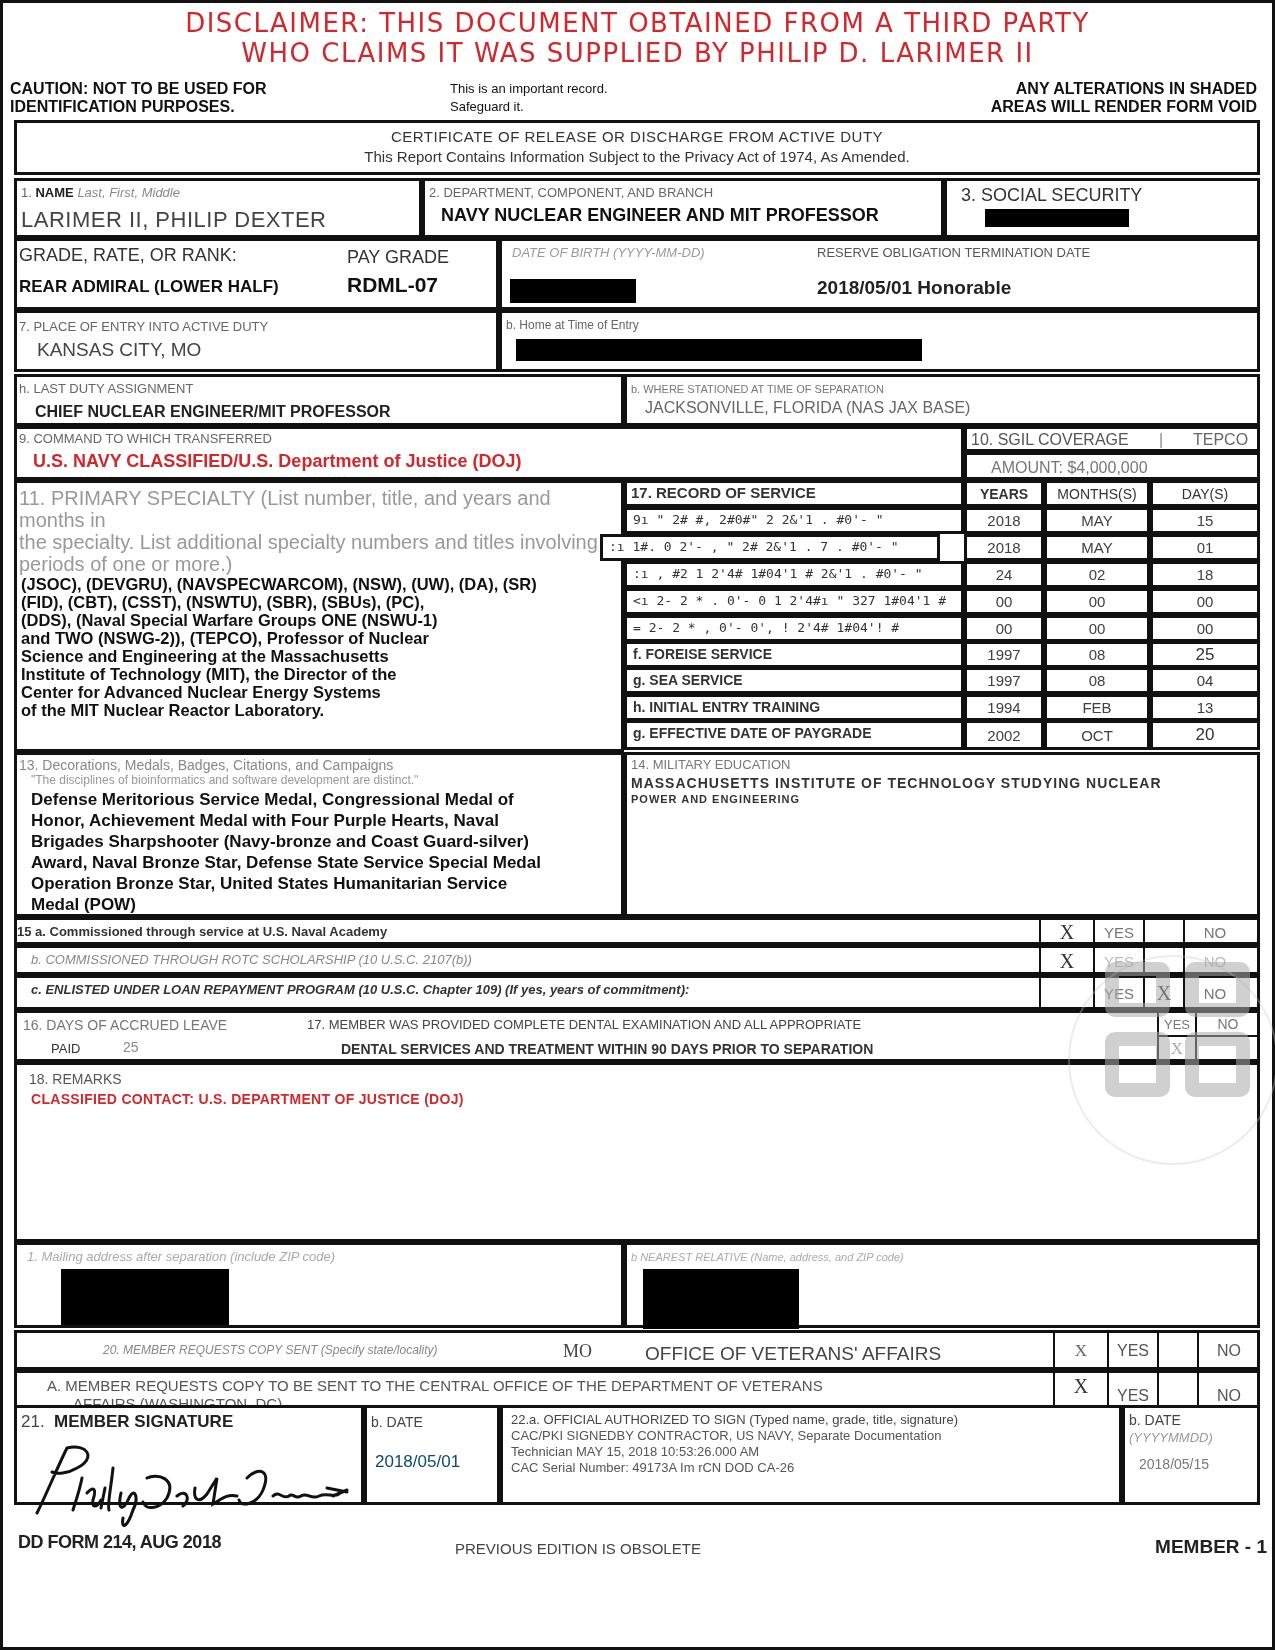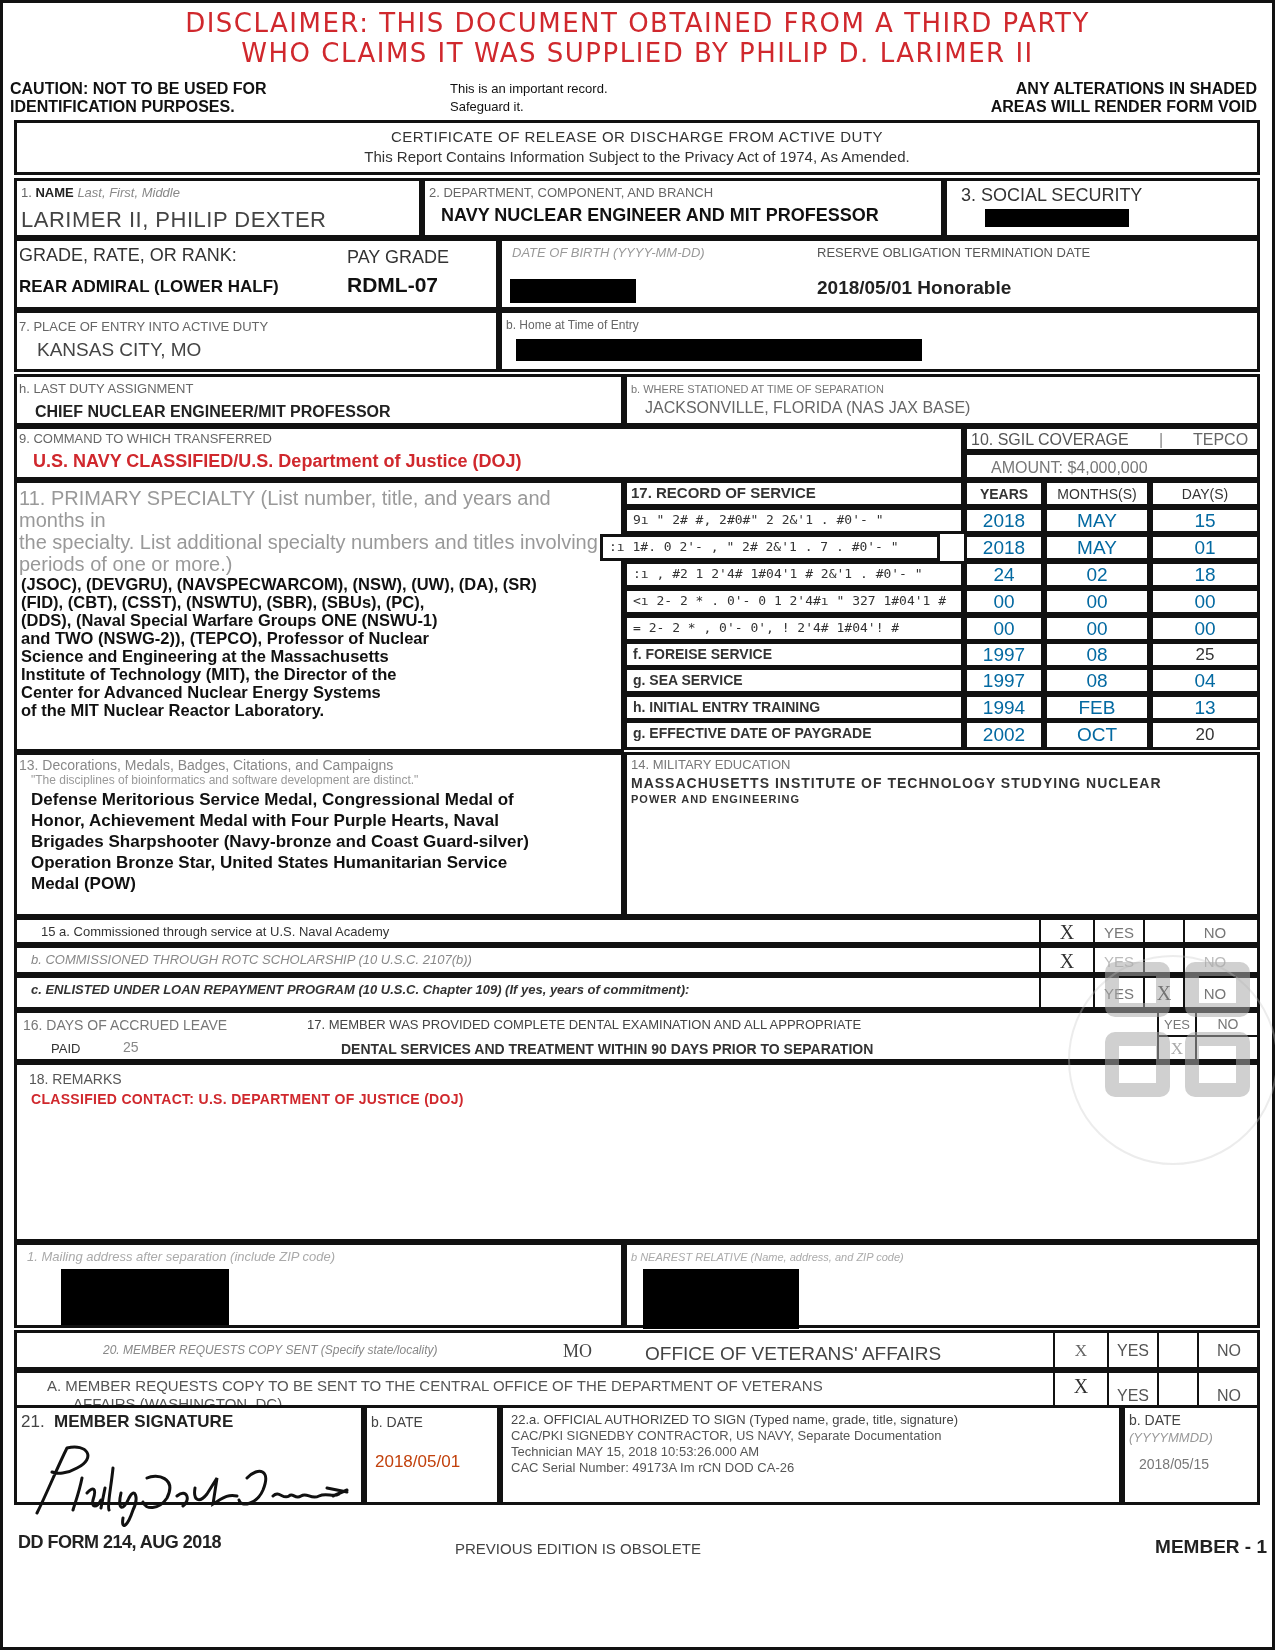--- a/index.html
+++ b/index.html
@@ -23,21 +23,21 @@
   .caution { font-weight: bold; font-size: 16px; line-height: 18px; }
   .small-notice { font-size: 13px; line-height: 18px; }
   .box { position: absolute; border: 2px solid #111; background: #fff; }
   .thick { border-width: 3px; }
   .lbl { font-size: 13px; color: #666; line-height: 16px; white-space: nowrap; }
   .val { font-weight: bold; font-size: 18px; color: #111; white-space: nowrap; }
   .red { color: #d0282d; }
   .redacted { position: absolute; background: #000; }
   .cell-center { display: flex; align-items: center; justify-content: center; }
   .ros-label { font-family: "DejaVu Sans Mono", monospace; font-size: 13px; color: #333; white-space: nowrap; overflow: hidden; }
-  .ros-num { font-size: 19px; color: #0369a1; }
+  .ros-num { font-size: 15px; color: #404040; }
   .block-text { font-weight: bold; font-size: 16px; line-height: 18px; color: #111; }
   .xmark { font-family: "Liberation Serif", serif; font-size: 20px; color: #333; }
   .yn { font-size: 15px; color: #777; }
   .watermark {
     position: absolute; left: 1068px; top: 955px; width: 210px; height: 210px;
     border-radius: 50%; border: 2px solid rgba(200,200,200,0.35);
     pointer-events: none;
   }
   .wm-sq { position: absolute; border: 14px solid rgba(170,170,170,0.55); border-radius: 10px; }
 </style>
@@ -189,34 +189,35 @@
     <div class="box thick cell-center ros-num" style="left: 1150px; top: 720px; width: 110px; height: 30px; color: rgb(51, 51, 51); font-size: 17px;">20</div>
   </div>
 
 <div class="box thick" style="left:14px; top:752px; width:610px; height:165px; overflow:hidden;">
   <div class="abs" style="left:2px; top:2px; font-size:14px; color:#888;">13. Decorations, Medals, Badges, Citations, and Campaigns</div>
   <div class="abs" style="left:14px; top:18px; font-size:12px; color:#999;">"The disciplines of bioinformatics and software development are distinct."</div>
   <div class="abs block-text" style="left:14px; top:34px; font-size:17px; line-height:21px;" id="decoration-lines">
       <div>Defense Meritorious Service Medal, Congressional Medal of</div>
       <div>Honor, Achievement Medal with Four Purple Hearts, Naval</div>
       <div>Brigades Sharpshooter (Navy-bronze and Coast Guard-silver)</div>
+      <div>Award, Naval Bronze Star, Defense State Service Special Medal</div>
       <div>Operation Bronze Star, United States Humanitarian Service</div>
       <div>Medal (POW)</div>
     </div>
 </div>
 
 <div class="box thick" style="left:624px; top:752px; width:636px; height:165px;">
   <div class="abs lbl" style="left:4px; top:2px; color:#777;">14. MILITARY EDUCATION</div>
   <div class="abs" style="left:4px; top:20px; font-size:14px; font-weight:bold; color:#333; letter-spacing:1px;">MASSACHUSETTS INSTITUTE OF TECHNOLOGY STUDYING NUCLEAR</div>
   <div class="abs" style="left:4px; top:38px; font-size:11px; font-weight:bold; color:#333; letter-spacing:1px;">POWER AND ENGINEERING</div>
 </div>
 
 <div id="commission">
     <div class="box thick" style="left: 14px; top: 917px; width: 1246px; height: 28px;">
-      <div class="abs" style="left: 0px; top: 4px; font-size: 13px; font-style: normal; color: rgb(51, 51, 51); font-weight: normal; white-space: nowrap; padding-left: 24px;">15 a. Commissioned through service at U.S. Naval Academy</div>
+      <div class="abs" style="left: 0px; top: 4px; font-size: 13px; font-style: normal; color: rgb(51, 51, 51); font-weight: bold; white-space: nowrap;">15 a. Commissioned through service at U.S. Naval Academy</div>
       <div class="abs cell-center xmark" style="left: 1022px; top: 0px; width: 54px; height: 24px; border-left: 2px solid rgb(17, 17, 17);">X</div>
       <div class="abs cell-center yn" style="left: 1076px; top: 0px; width: 50px; height: 24px; border-left: 2px solid rgb(17, 17, 17);">YES</div>
       <div class="abs cell-center xmark" style="left: 1126px; top: 0px; width: 40px; height: 24px; border-left: 2px solid rgb(17, 17, 17);"></div>
       <div class="abs cell-center yn" style="left: 1166px; top: 0px; width: 62px; height: 24px; border-left: 2px solid rgb(17, 17, 17);">NO</div>
     </div>
     <div class="box thick" style="left: 14px; top: 945px; width: 1246px; height: 30px;">
       <div class="abs" style="left: 14px; top: 4px; font-size: 13px; font-style: italic; color: rgb(136, 136, 136); font-weight: normal; white-space: nowrap;">b. COMMISSIONED THROUGH ROTC SCHOLARSHIP (10 U.S.C. 2107(b))</div>
       <div class="abs cell-center xmark" style="left: 1022px; top: 0px; width: 54px; height: 26px; border-left: 2px solid rgb(17, 17, 17);">X</div>
       <div class="abs cell-center yn" style="left: 1076px; top: 0px; width: 50px; height: 26px; border-left: 2px solid rgb(17, 17, 17); color: rgb(187, 187, 187);">YES</div>
       <div class="abs cell-center xmark" style="left: 1126px; top: 0px; width: 40px; height: 26px; border-left: 2px solid rgb(17, 17, 17);"></div>
@@ -279,21 +280,21 @@
   <div class="abs" style="left:4px; top:4px; font-size:17px; color:#444;">
     <span>21.</span>&nbsp;
     <b style="color:#222;">MEMBER SIGNATURE</b>
   </div>
   <svg class="abs" style="left:10px; top:30px;" width="330" height="95" viewBox="0 0 330 95">
     <path d="M40 10 C 30 30, 20 55, 10 75 M40 10 C 60 5, 70 20, 50 30 C 40 36, 30 36, 25 34 M55 40 C 52 55, 48 65, 46 72 M60 55 C 66 48, 70 50, 66 62 C 64 70, 70 70, 74 62 M78 50 L 74 70 M86 30 C 84 50, 80 68, 82 72 M94 55 C 90 72, 96 74, 102 60 C 108 48, 112 60, 106 72 C 100 90, 94 92, 96 80 M120 40 C 130 35, 150 40, 140 60 C 132 72, 118 72, 116 64 M150 58 C 160 50, 164 62, 156 68 M168 50 C 166 62, 172 66, 180 56 L 190 40 L 186 66 C 196 60, 200 56, 210 58 M220 40 C 232 28, 244 32, 236 52 C 230 66, 214 70, 212 62 M246 58 C 252 52, 256 62, 262 58 C 266 54, 268 62, 274 58 C 280 54, 284 62, 292 58 C 300 54, 306 60, 312 56 M300 50 L 320 54 M306 58 L 320 52" stroke="#111" stroke-width="3" fill="none" stroke-linecap="round"></path>
   </svg>
 </div>
 <div class="box thick" style="left:364px; top:1405px; width:136px; height:100px;">
   <div class="abs" style="left:4px; top:6px; font-size:14px; color:#444;">b.  DATE</div>
-  <div class="abs" style="left:8px; top:44px; font-size:17px; color:#c2410c;">2018/05/01</div>
+  <div class="abs" style="left:8px; top:44px; font-size:17px; color:#0c4a6e;">2018/05/01</div>
 </div>
 <div class="box thick" style="left:500px; top:1405px; width:622px; height:100px;">
   <div class="abs" style="left:8px; top:4px; font-size:13px; color:#444;">22.a. OFFICIAL AUTHORIZED TO SIGN (Typed name, grade, title, signature)</div>
   <div class="abs" style="left:8px; top:20px; font-size:13px; color:#555;">CAC/PKI SIGNEDBY CONTRACTOR, US NAVY, Separate Documentation</div>
   <div class="abs" style="left:8px; top:36px; font-size:13px; color:#555;">Technician MAY 15, 2018 10:53:26.000 AM</div>
   <div class="abs" style="left:8px; top:52px; font-size:13px; color:#555;">CAC Serial Number: 49173A Im rCN DOD CA-26</div>
 </div>
 <div class="box thick" style="left:1122px; top:1405px; width:138px; height:100px;">
   <div class="abs" style="left:4px; top:4px; font-size:14px; color:#444;">b.  DATE</div>
   <div class="abs" style="left:4px; top:22px; font-size:13px; font-style:italic; color:#999;">(YYYYMMDD)</div>

